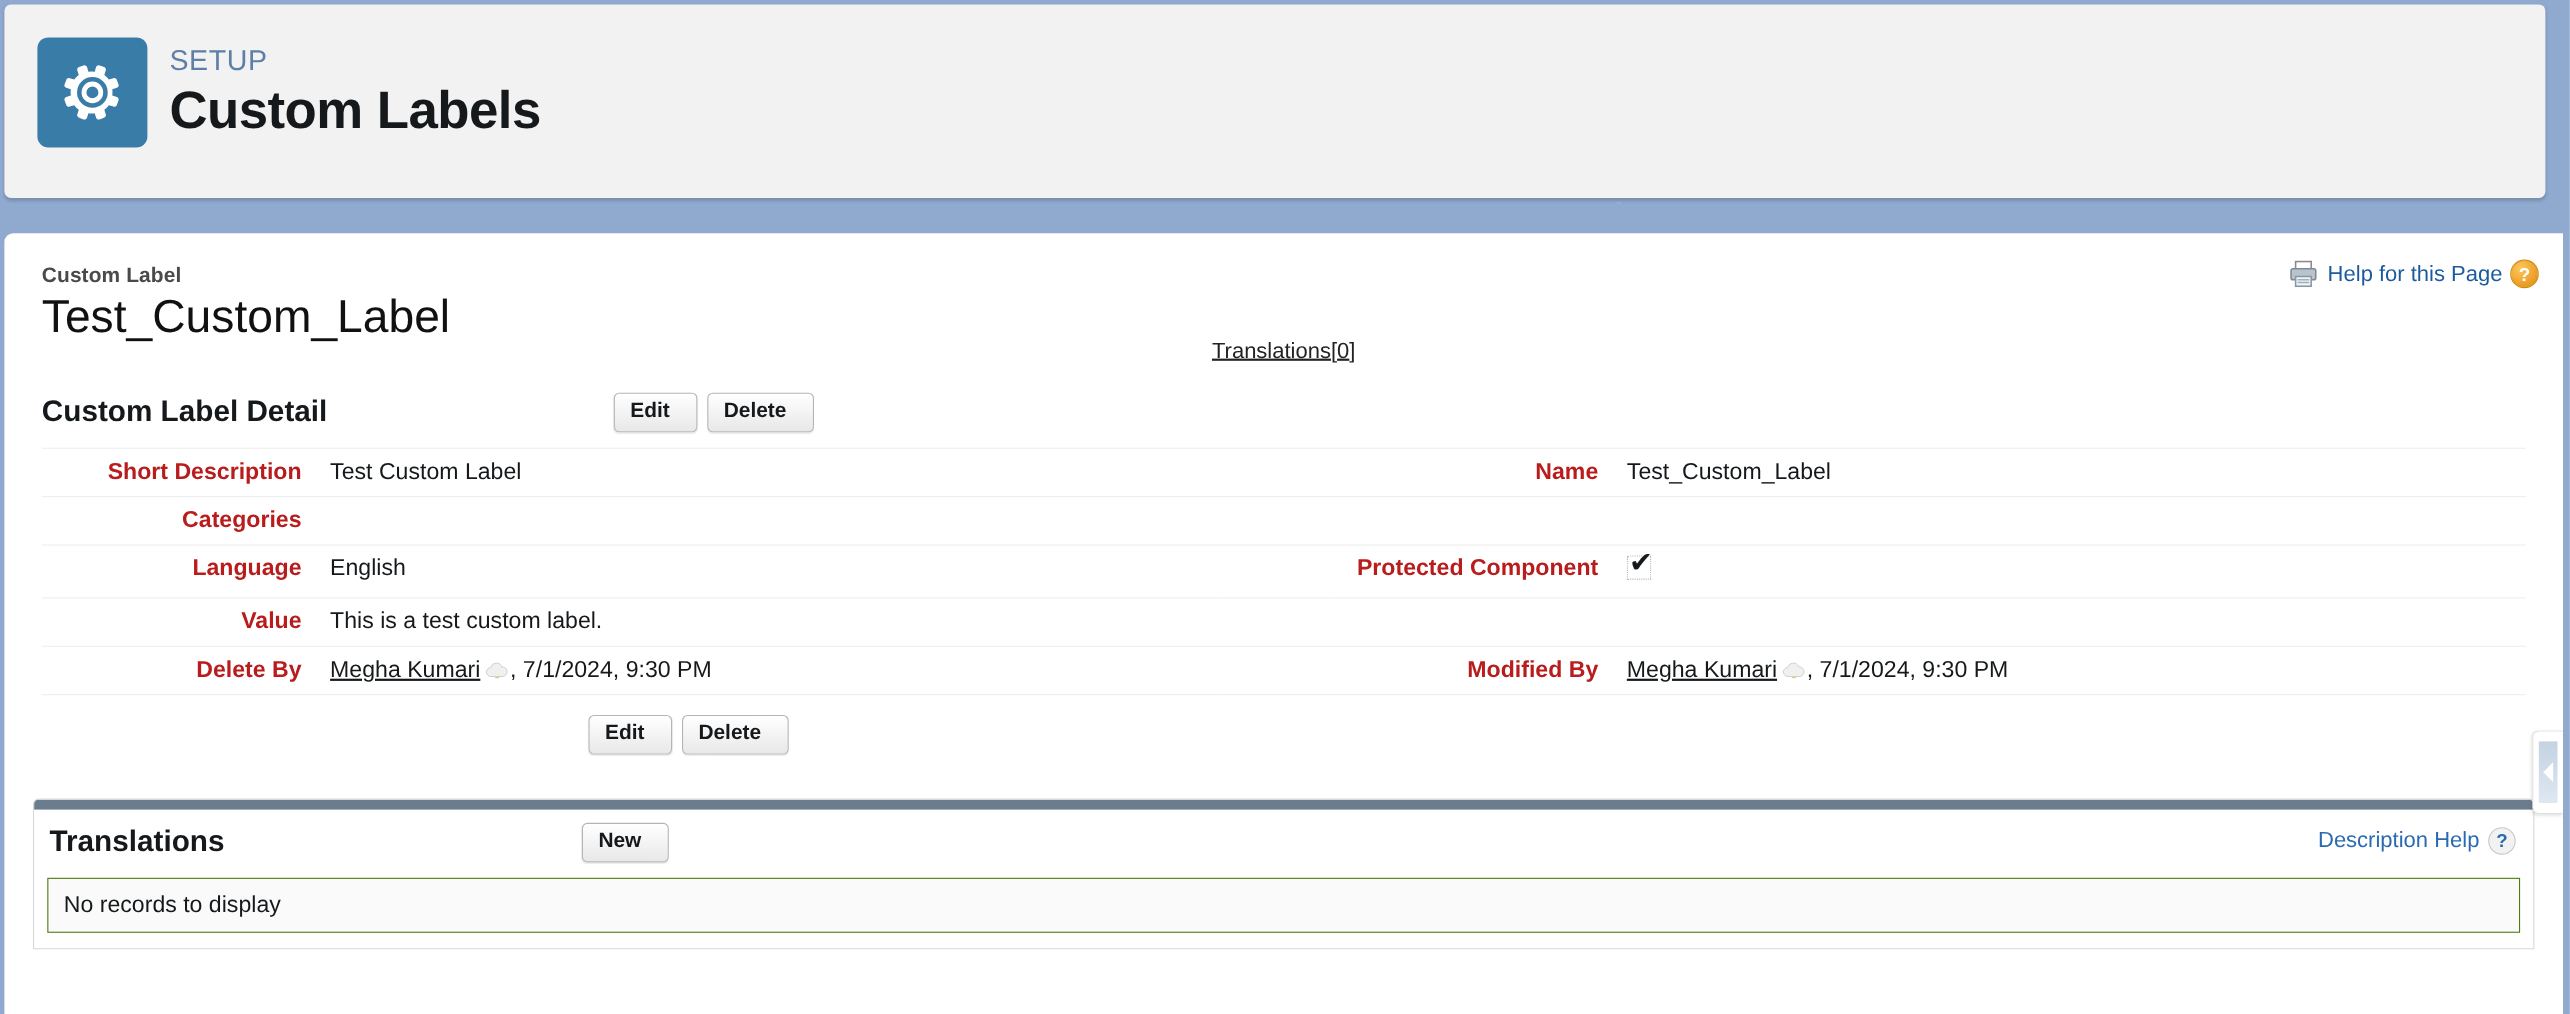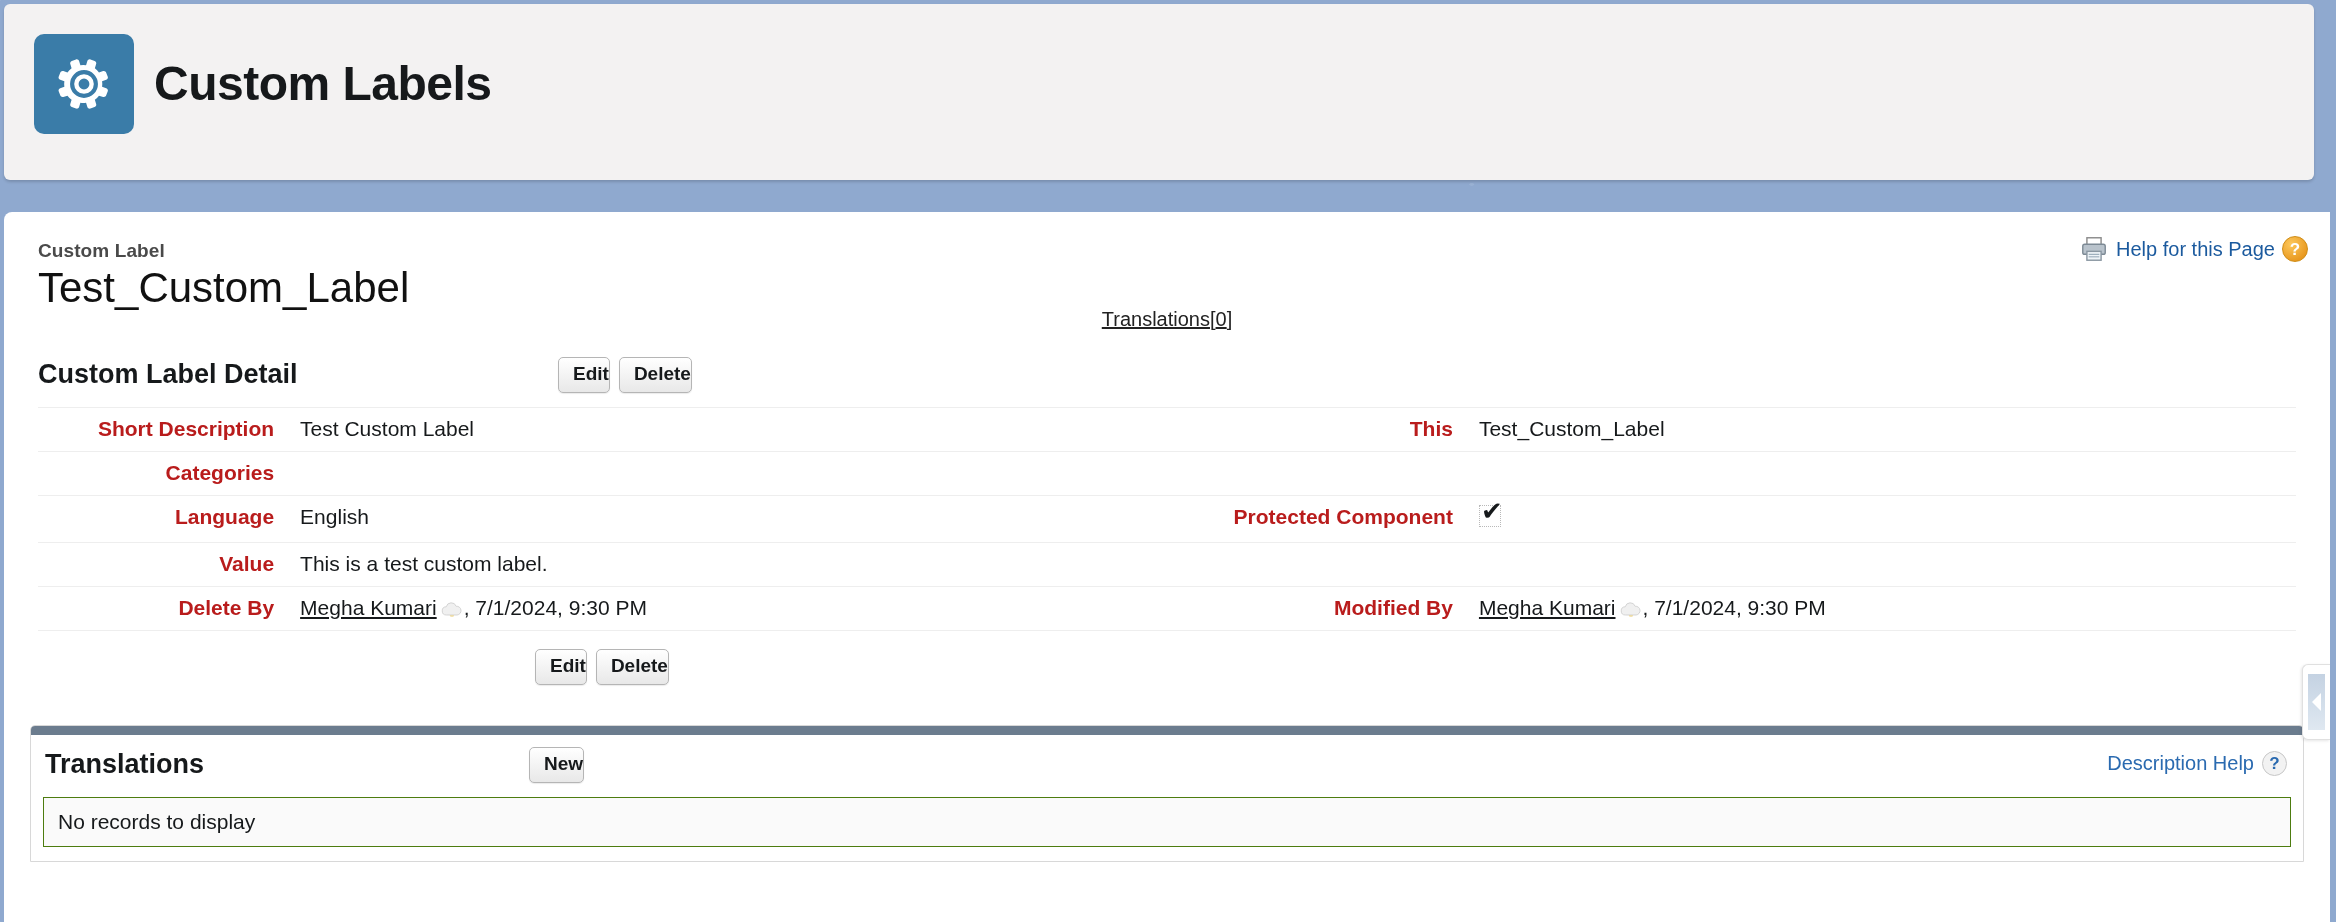--- a/index.html
+++ b/index.html
@@ -169,21 +169,21 @@
   }
   .btn-group { display: flex; gap: 9px; }
   .sf-btn {
     font-family: "Liberation Sans", sans-serif;
     font-size: 19px;
     font-weight: bold;
     color: #16191b;
     background: linear-gradient(#ffffff, #e8e8e8);
     border: 1px solid #b5b5b5;
     border-radius: 5px;
-    padding: 6px 0 7px 14px;
+    padding: 6px 24px 7px 14px;
     cursor: pointer;
     line-height: 1.1;
     box-shadow: 0 1px 1px rgba(0,0,0,.08);
   }
 
   
   .detail-grid { width: 100%; border-collapse: collapse; }
   .detail-grid tr { border-bottom: 1px solid #eeeeee; }
   .detail-grid tr:first-child { border-top: 1px solid #eeeeee; }
   .detail-grid td { padding: 9px 0 10px 0; vertical-align: top; font-size: 21px; }
@@ -329,20 +329,21 @@
 
 <div id="setup-header">
   <div id="setup-header-inner">
     <div class="setup-icon">
       <svg viewBox="0 0 24 24" aria-hidden="true">
         <path fill="#ffffff" d="M12 8.2a3.8 3.8 0 1 0 0 7.6 3.8 3.8 0 0 0 0-7.6zm0 5.9a2.1 2.1 0 1 1 0-4.2 2.1 2.1 0 0 1 0 4.2z"></path>
         <path fill="#ffffff" d="M20.6 13.6l-1.6-.5a7.2 7.2 0 0 0 0-2.2l1.6-.5c.5-.2.8-.7.6-1.2l-.6-1.6c-.2-.5-.7-.8-1.2-.6l-1.6.5a7.4 7.4 0 0 0-1.6-1.6l.5-1.6c.2-.5-.1-1-.6-1.2l-1.6-.6c-.5-.2-1 .1-1.2.6l-.5 1.6a7.2 7.2 0 0 0-2.2 0l-.5-1.6c-.2-.5-.7-.8-1.2-.6l-1.6.6c-.5.2-.8.7-.6 1.2l.5 1.6A7.4 7.4 0 0 0 5.6 7.5l-1.6-.5c-.5-.2-1 .1-1.2.6l-.6 1.6c-.2.5.1 1 .6 1.2l1.6.5a7.2 7.2 0 0 0 0 2.2l-1.6.5c-.5.2-.8.7-.6 1.2l.6 1.6c.2.5.7.8 1.2.6l1.6-.5c.5.6 1 1.1 1.6 1.6l-.5 1.6c-.2.5.1 1 .6 1.2l1.6.6c.5.2 1-.1 1.2-.6l.5-1.6a7.2 7.2 0 0 0 2.2 0l.5 1.6c.2.5.7.8 1.2.6l1.6-.6c.5-.2.8-.7.6-1.2l-.5-1.6c.6-.5 1.1-1 1.6-1.6l1.6.5c.5.2 1-.1 1.2-.6l.6-1.6c.2-.5-.1-1-.6-1.2zM12 17.4a5.4 5.4 0 1 1 0-10.8 5.4 5.4 0 0 1 0 10.8z"></path>
       </svg>
     </div>
     <div>
+      <div class="setup-eyebrow">SETUP</div>
       <div class="setup-title">Custom Labels</div>
     </div>
   </div>
 </div>
 
 <div id="content-card">
 
   <div id="record-header">
     <div class="record-kicker">Custom Label</div>
     <div class="record-title">Test_Custom_Label</div>
@@ -374,21 +375,21 @@
         <button class="sf-btn">Delete</button>
       </div>
     </div>
 
     <table class="detail-grid">
       <tbody>
         <tr>
           <td class="f-label">Short Description</td>
           <td class="f-value">Test Custom Label</td>
           <td class="f-spacer"></td>
-          <td class="f-label">This</td>
+          <td class="f-label">Name</td>
           <td class="f-value">Test_Custom_Label</td>
         </tr>
         <tr>
           <td class="f-label">Categories</td>
           <td class="f-value"></td>
           <td class="f-spacer"></td>
           <td class="f-label"></td>
           <td class="f-value"></td>
         </tr>
         <tr>

